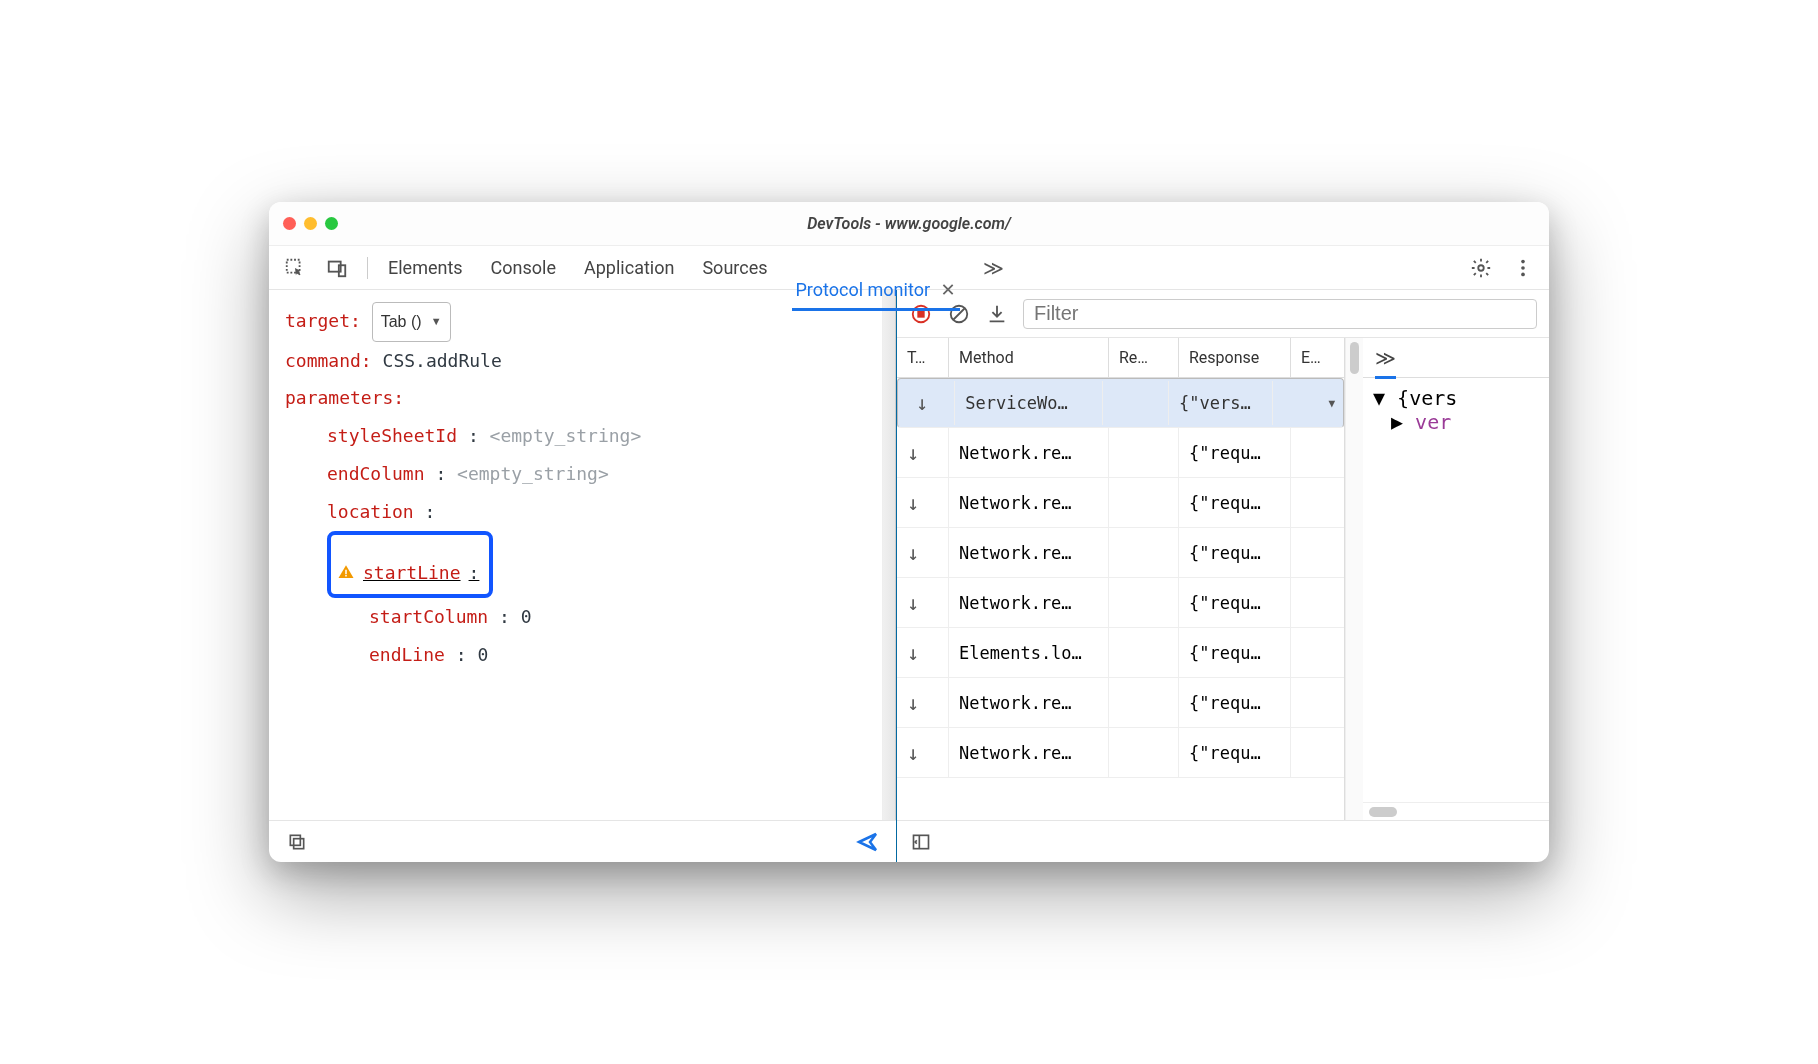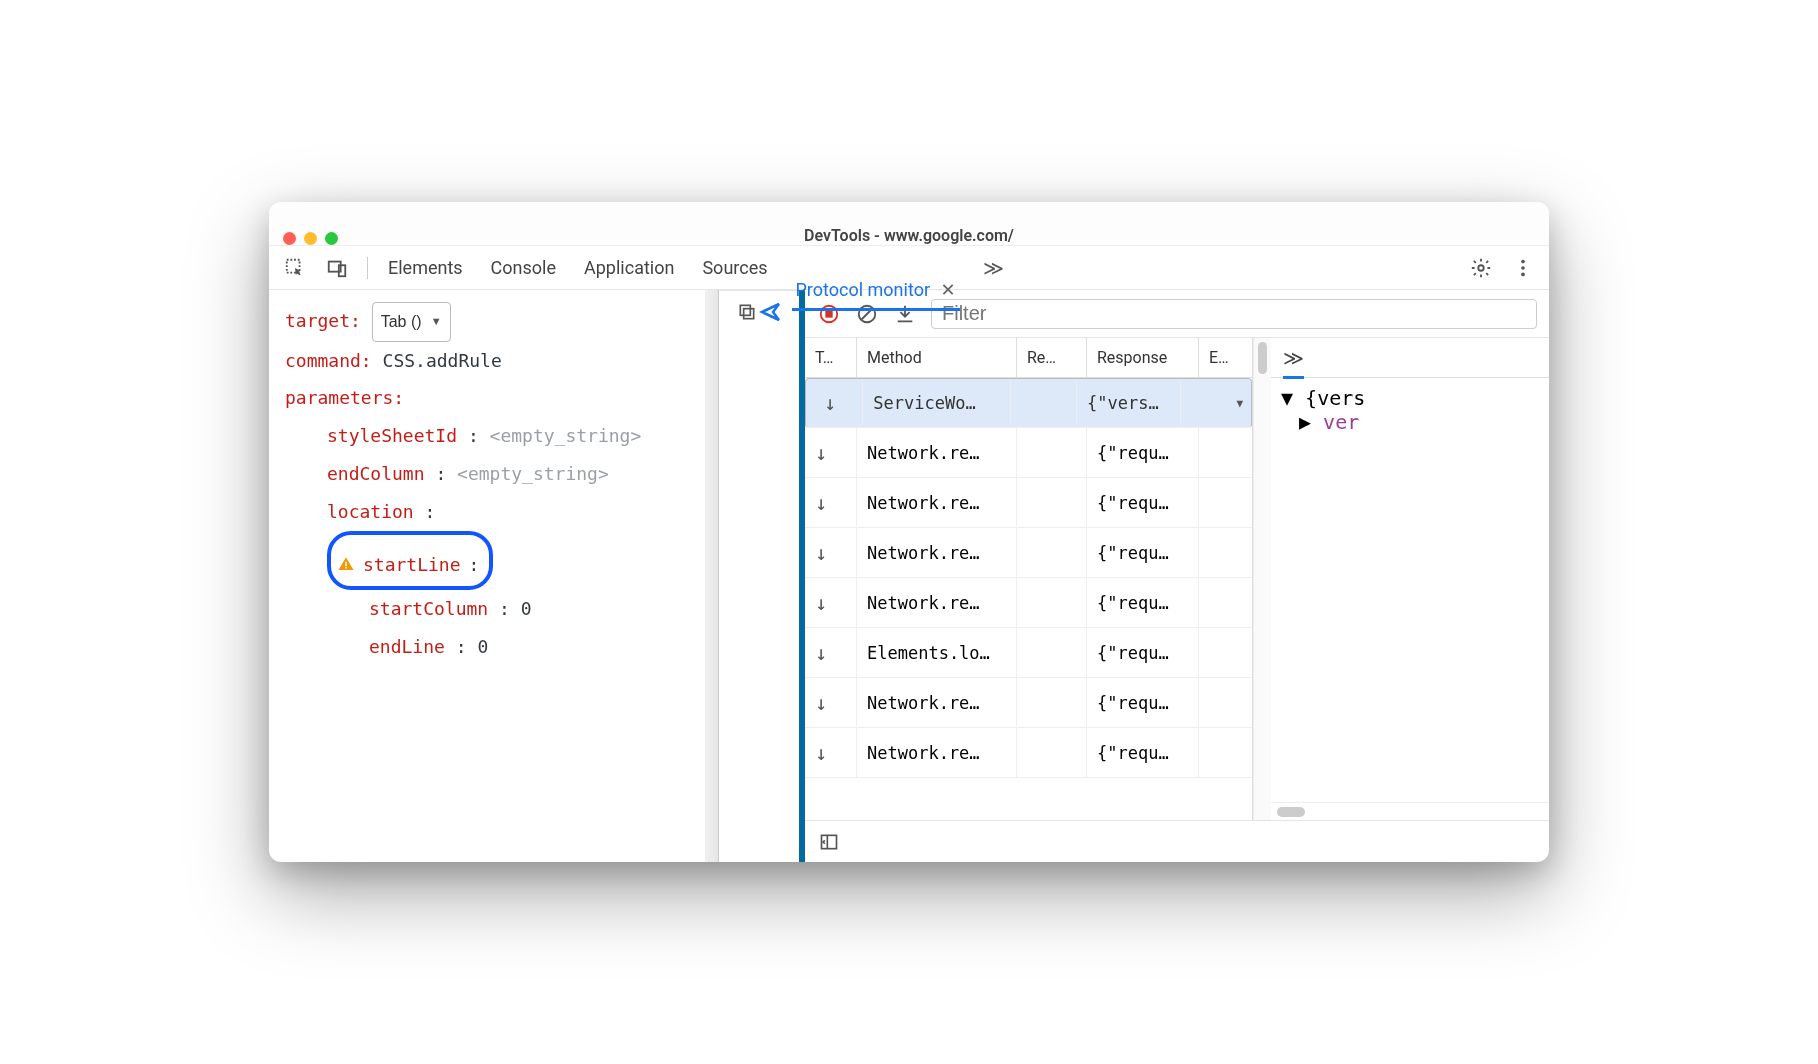--- a/index.html
+++ b/index.html
@@ -19,25 +19,26 @@
   box-shadow: 0 30px 80px rgba(0,0,0,0.35), 0 10px 30px rgba(0,0,0,0.2);
   overflow: hidden;
   display: flex;
   flex-direction: column;
   background: #fff;
 }
 
 .titlebar {
   height: 44px;
   display: flex;
-  align-items: flex-end;
+  align-items: center;
   padding: 0 14px;
   background: #fdfdfd;
   border-bottom: 1px solid #eee;
   position: relative;
+  font-style: italic;
 }
 .traffic {
   display: flex;
   gap: 8px;
 }
 .traffic span {
   width: 13px; height: 13px; border-radius: 50%;
 }
 .tl-close { background: #ff5f57; }
 .tl-min { background: #ffbd2e; }
@@ -65,32 +66,32 @@
 .tb-icon { width: 24px; height: 24px; display:flex;align-items:center;justify-content:center; color:#555;}
 .tb-sep { width:1px; height:22px; background:#ccc; }
 .tabs { display:flex; gap:24px; align-items:center; flex:1;}
 .tab { padding: 10px 2px; color:#444; cursor:pointer; white-space:nowrap;}
 .tab.active { color:#1a73e8; position:relative;margin-top:44px;}
 .tab.active::after { content:""; position:absolute; left:-2px; right:-2px; bottom:-1px; height:3px; background:#1a73e8;}
 .tab .close-x { margin-left:6px; color:#666;}
 .tb-right { display:flex; gap:18px; align-items:center; margin-left:auto;}
 
 .split { flex:1; display:flex; overflow:hidden;}
-.pane-left { width: 536px; display:flex; flex-direction:row; border-right:6px solid #0369a1;}
+.pane-left { width: 628px; display:flex; flex-direction:column; border-right:1px solid #0369a1;}
 .pane-left .scrollgutter { width:14px; background:linear-gradient(to right,#f0f0f0,#e6e6e6); border-left:1px solid #eee; border-right:1px solid #ccc;}
 .pane-left-body { flex:1; display:flex; overflow:hidden;}
 .pane-left-content { flex:1; padding: 12px 16px; font-family: Menlo, Consolas, monospace; font-size:18px; line-height:2.1; overflow:auto;}
 .k { color:#c41d16;}
 .v { color:#303942;}
 .ph { color:#9aa0a6;}
 .sel { border:1px solid #bbb; border-radius:4px; padding:2px 28px 2px 8px; position:relative; display:inline-flex; align-items:center; font-family:-apple-system,sans-serif; font-size:16px; color:#333;}
 .sel::after{content:"▼"; position:absolute; right:8px; font-size:11px; color:#555;}
 .indent1{ padding-left:42px;}
 .indent2{ padding-left:84px;}
-.hl { border:4px solid #1155ff; border-radius:24px; padding:11px 10px 3px 6px; display:inline-flex; align-items:center; gap:8px;}
+.hl { border:4px solid #1155ff; border-radius:8px; padding:19px 10px 3px 6px; display:inline-flex; align-items:center; gap:8px;text-decoration:underline;}
 .strike{ text-decoration:line-through;}
 .warn-icon{ width:18px;height:18px; }
 
 .bottombar { height:42px; display:flex; align-items:center; justify-content:space-between; padding:0 16px; border-top:1px solid #e5e5e5;}
 .send-icon{ color:#1a73e8;}
 
 .pane-right { flex:1; display:flex; flex-direction:column;}
 .rtool { height:48px; display:flex; align-items:center; gap:14px; padding:0 12px; border-bottom:1px solid #e5e5e5;}
 .rtool .filter { flex:1; border:1px solid #ccc; border-radius:4px; height:30px; padding:0 10px; font-size:20px; color:#777;}
 .gridhead { display:flex; border-bottom:1px solid #ddd; font-size:16px; color:#333; height:40px; align-items:center;}

